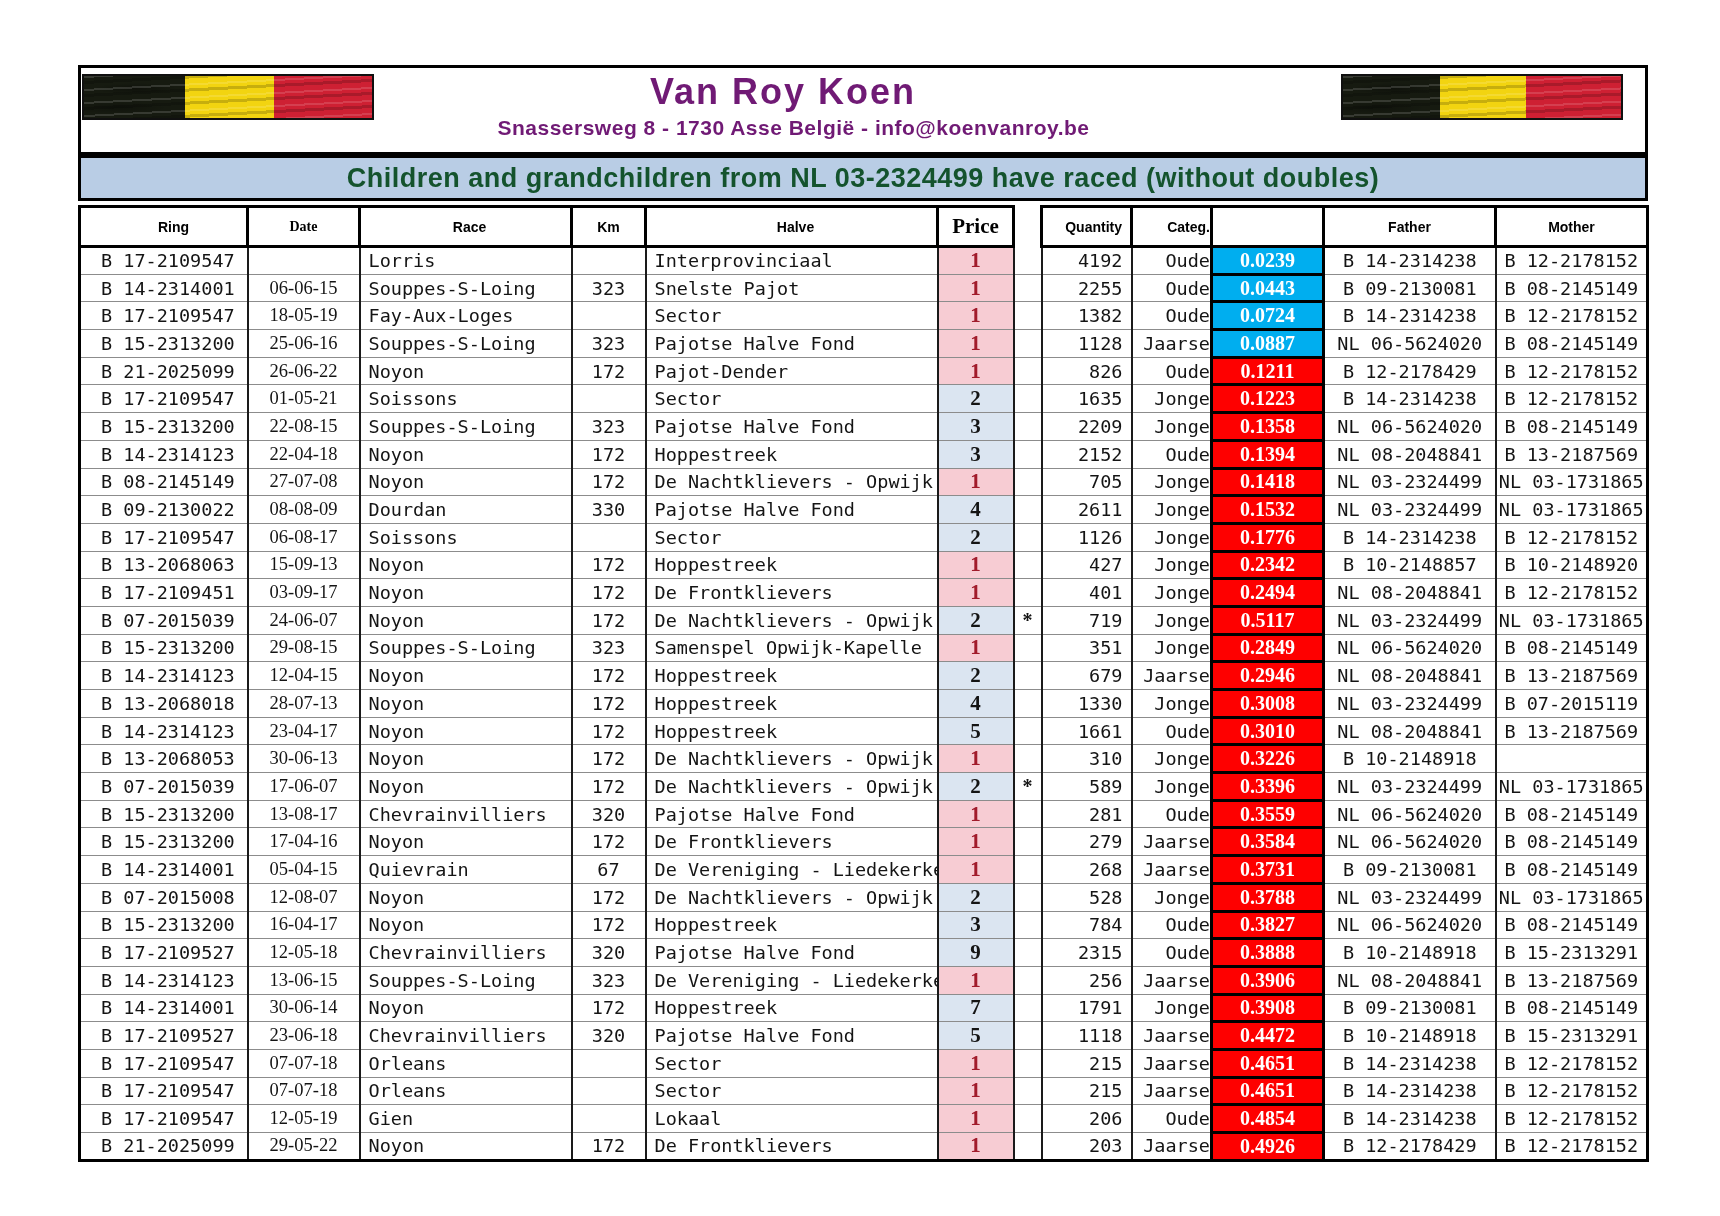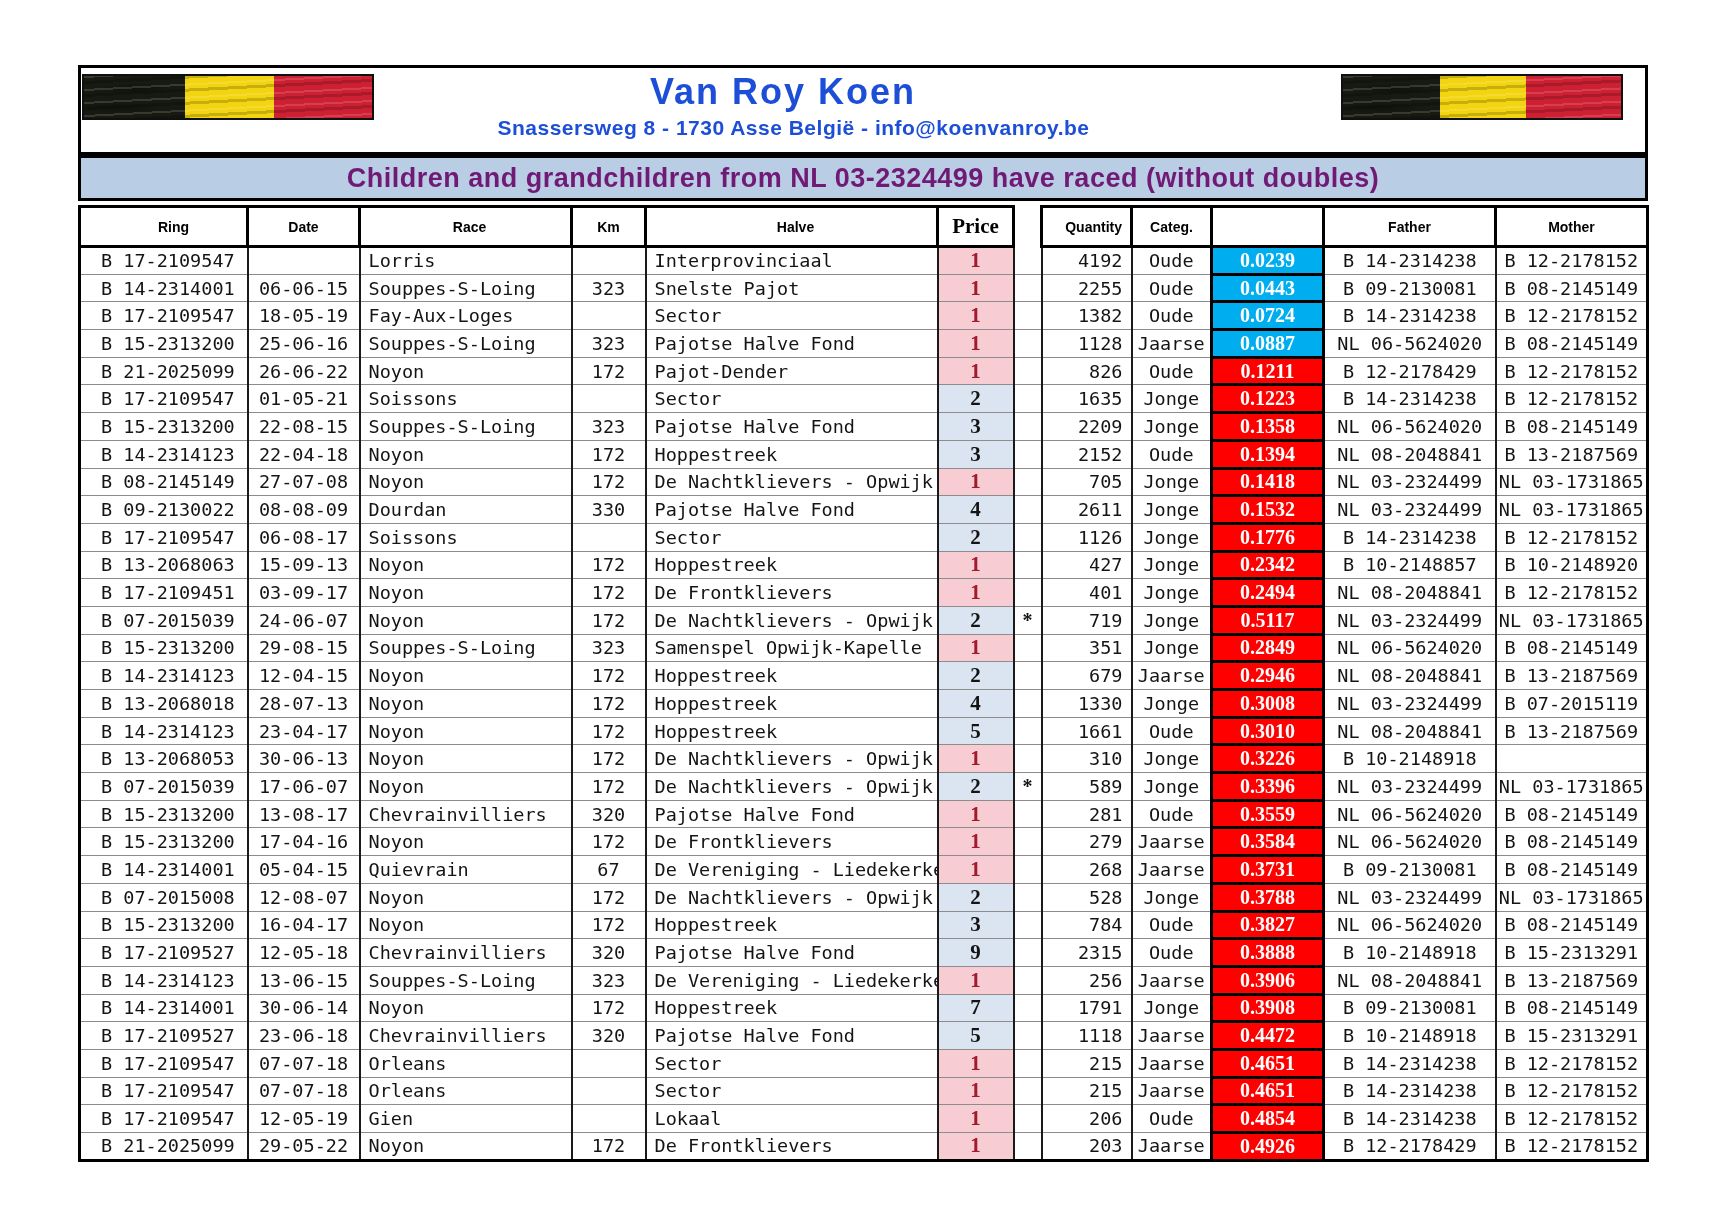--- a/index.html
+++ b/index.html
@@ -43,37 +43,37 @@
       radial-gradient(ellipse 60px 8px at 18% 30%, rgba(0,0,0,0.35), transparent 70%),
       radial-gradient(ellipse 70px 9px at 12% 75%, rgba(0,0,0,0.28), transparent 70%);
   }
   .flag.left  { left: 1px;  width: 292px; }
   .flag.right { right: 22px; width: 282px; }
   .title-wrap {
     position: absolute;
     left: 0; right: 160px; top: 3px;
     text-align: center;
     font-family: "Liberation Sans", sans-serif;
-    color: #1d4ed8;
+    color: #701a75;
   }
   .title    { font-size: 36px; font-weight: bold; letter-spacing: 2px; }
   .subtitle { font-size: 21px; font-weight: bold; margin-top: 3px; letter-spacing: 0.5px; padding-left: 21px; }
 
   
   .banner {
     height: 46px;
     border: 3px solid #000;
     background: #b9cde5;
     display: flex;
     align-items: center;
     justify-content: center;
     font-family: "Liberation Sans", sans-serif;
     font-weight: bold;
     font-size: 27px;
-    color: #701a75;
+    color: #14532d;
     letter-spacing: 0.5px;
   }
 
   
   table.results {
     margin-top: 4px;
     width: 100%;
     border-collapse: collapse;
     table-layout: fixed;
     border: 3px solid #000;
@@ -97,40 +97,40 @@
     color: #141414;
     border-right: 2px solid #1a1a1a;
     border-left: 2px solid #1a1a1a;
     border-bottom: 1px solid #8c8c8c;
     white-space: nowrap;
     overflow: hidden;
     vertical-align: middle;
     background: #fff;
   }
   td.ring   { padding-left: 20px; }
-  td.date   { text-align: center; }
+  td.date   { text-align: center; font-family: Liberation Serif, serif; }
   td.race   { padding-left: 8px; }
   td.km     { text-align: center; }
   td.club   { padding-left: 8px; }
   td.price  {
     text-align: center;
     font-family: "Liberation Serif", serif;
     font-weight: bold;
     font-size: 21px;
   }
   td.price.one   { background: #f7ccd3; color: #a11b2b; }
   td.price.multi { background: #dbe5f1; color: #141414; }
   td.star {
     text-align: center;
     font-family: "Liberation Serif", serif;
     font-weight: bold;
     font-size: 20px;
   }
   td.qty    { text-align: right; padding-right: 8px; }
-  td.categ  { text-align: center; }
+  td.categ  { text-align: right; }
   td.pct {
     text-align: center;
     font-family: "Liberation Serif", serif;
     font-weight: bold;
     font-size: 20px;
     color: #ffffff;
     border: 3px solid #000;
   }
   td.pct.blue { background: #00aeef; }
   td.pct.red  { background: #fe0000; }

